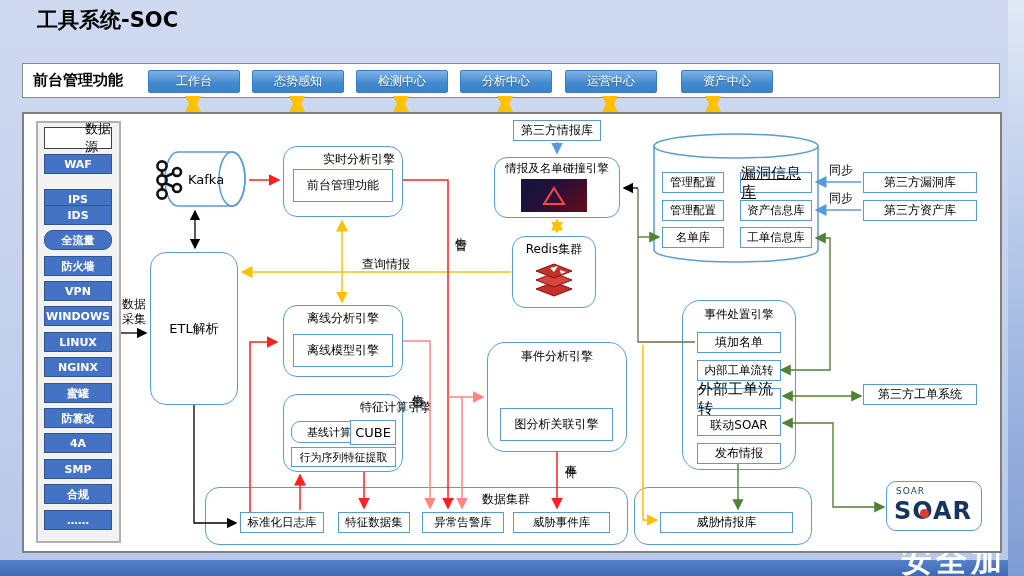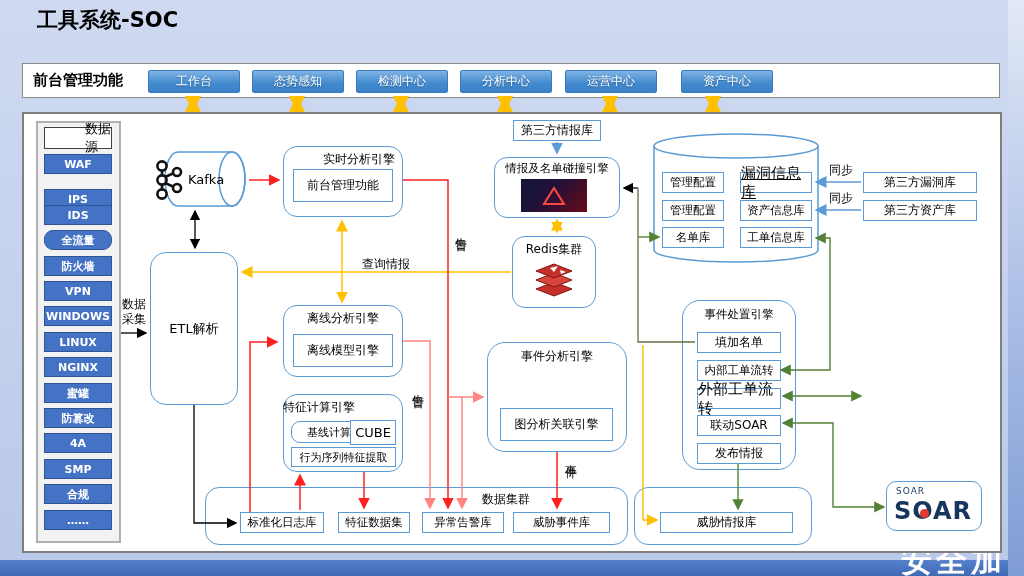--- a/index.html
+++ b/index.html
@@ -98,21 +98,21 @@
 
   <div class="rnd" style="left:283px;top:146px;width:120px;height:71px;border-radius:14px;"></div>
   <div class="lbl" style="left:283px;top:151px;width:120px;text-align:center;font-size:12px;padding-left:16px;">实时分析引擎</div>
   <div class="bx" style="left:293px;top:169px;width:100px;height:33px;">前台管理功能</div>
 
   <div class="rnd" style="left:283px;top:305px;width:120px;height:72px;border-radius:14px;"></div>
   <div class="lbl" style="left:283px;top:310px;width:120px;text-align:center;font-size:12px;">离线分析引擎</div>
   <div class="bx" style="left:293px;top:334px;width:100px;height:33px;">离线模型引擎</div>
 
   <div class="rnd" style="left:283px;top:394px;width:120px;height:78px;border-radius:14px;"></div>
-  <div class="lbl" style="left:283px;top:399px;width:120px;text-align:left;font-size:12px;">特征计算引擎</div>
+  <div class="lbl" style="left:283px;top:399px;width:120px;text-align:right;font-size:12px;padding-left:29px;">特征计算引擎</div>
   <div class="bx" style="left:291px;top:421px;width:76px;height:22px;font-size:11px;border-radius:9px;">基线计算</div>
   <div class="bx" style="left:350px;top:420px;width:46px;height:25px;font-size:13px;">CUBE</div>
   <div class="bx" style="left:291px;top:447px;width:105px;height:20px;font-size:11px;">行为序列特征提取</div>
 
   <div class="bx" style="left:513px;top:120px;width:88px;height:21px;">第三方情报库</div>
   <div class="rnd" style="left:494px;top:157px;width:126px;height:61px;border-radius:13px;"></div>
   <div class="lbl" style="left:494px;top:161px;width:126px;text-align:center;font-size:11.5px;">情报及名单碰撞引擎</div>
   <div class="abs" style="left:521px;top:179px;width:66px;height:33px;background:linear-gradient(135deg,#10163a 0%,#251038 45%,#6b0a18 100%);display:flex;align-items:center;justify-content:center;">
     <svg width="24" height="22">
         <polygon points="12,3 22,19 2,19" fill="none" stroke="#ff4646" stroke-width="2"></polygon>
@@ -137,20 +137,21 @@
   <div class="bx" style="left:662px;top:200px;width:62px;height:21px;font-size:11.5px;">管理配置</div>
   <div class="bx" style="left:662px;top:227px;width:62px;height:21px;font-size:11.5px;">名单库</div>
   <div class="bx" style="left:740px;top:172px;width:72px;height:21px;font-size:15px;text-decoration:underline;">漏洞信息库</div>
   <div class="bx" style="left:740px;top:200px;width:72px;height:21px;font-size:11.5px;">资产信息库</div>
   <div class="bx" style="left:740px;top:227px;width:72px;height:21px;font-size:11.5px;">工单信息库</div>
 
   <div class="lbl" style="left:829px;top:162px;font-size:12px;">同步</div>
   <div class="lbl" style="left:829px;top:190px;font-size:12px;">同步</div>
   <div class="bx" style="left:863px;top:172px;width:114px;height:21px;">第三方漏洞库</div>
   <div class="bx" style="left:863px;top:200px;width:114px;height:21px;">第三方资产库</div>
+  <div class="bx" style="left:863px;top:384px;width:114px;height:21px;">第三方工单系统</div>
 
   <div class="rnd" style="left:682px;top:300px;width:114px;height:170px;border-radius:18px;"></div>
   <div class="lbl" style="left:682px;top:307px;width:114px;text-align:center;font-size:11.5px;">事件处置引擎</div>
   <div class="bx" style="left:697px;top:332px;width:84px;height:21px;">填加名单</div>
   <div class="bx" style="left:697px;top:360px;width:84px;height:21px;font-size:11.5px;">内部工单流转</div>
   <div class="bx" style="left:697px;top:388px;width:84px;height:21px;font-size:15px;">外部工单流转</div>
   <div class="bx" style="left:697px;top:415px;width:84px;height:21px;">联动SOAR</div>
   <div class="bx" style="left:697px;top:443px;width:84px;height:21px;">发布情报</div>
 
   <div class="rnd" style="left:487px;top:342px;width:140px;height:110px;border-radius:18px;"></div>

